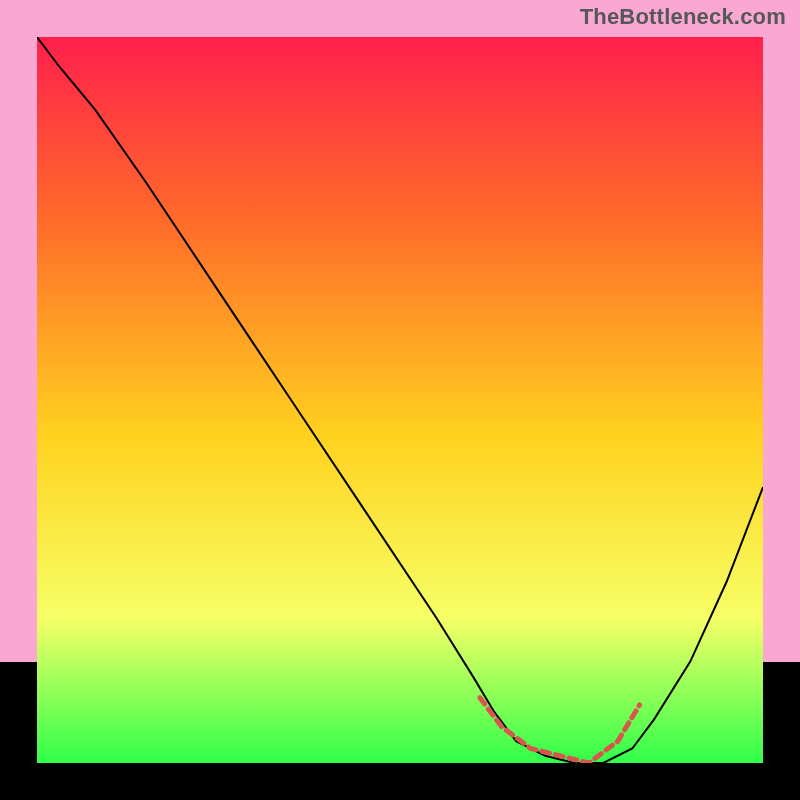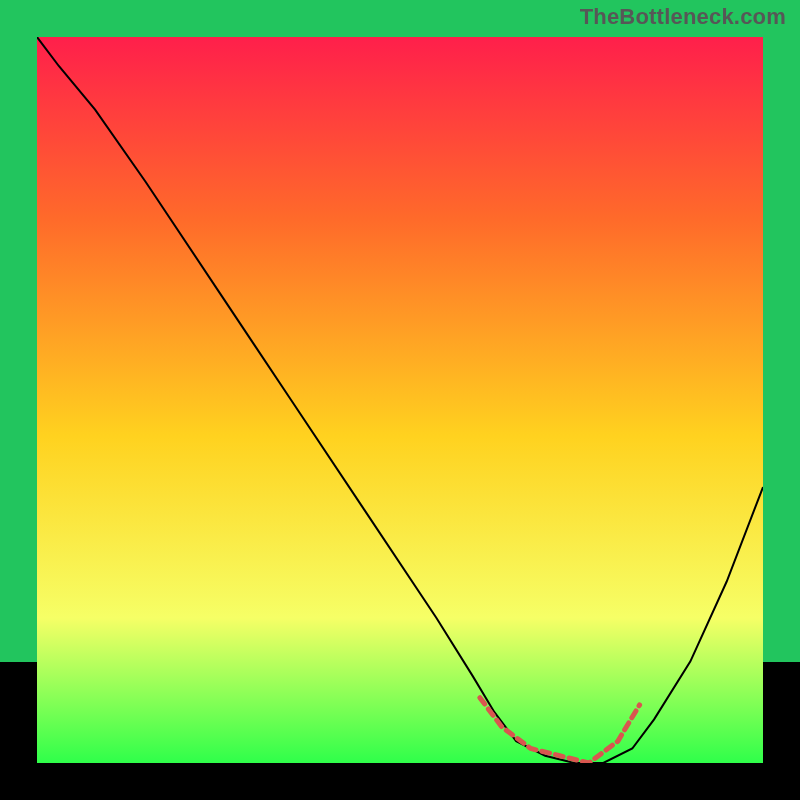--- a/index.html
+++ b/index.html
@@ -1,21 +1,21 @@
 <!DOCTYPE html>
 <html><head>
 <meta charset="utf-8">
 <style>
   * { margin: 0; padding: 0; box-sizing: border-box; }
   html, body { width: 800px; height: 800px; overflow: hidden; background: #000; }
   .frame {
     position: relative;
     width: 800px;
     height: 662px;
-    background: #22c55e;
+    background: #f9a8d4;
   }
   .watermark {
     position: absolute;
     top: 4px;
     right: 14px;
     font-family: Arial, Helvetica, sans-serif;
     font-size: 22px;
     font-weight: 600;
     color: #575757;
     letter-spacing: 0.2px;

